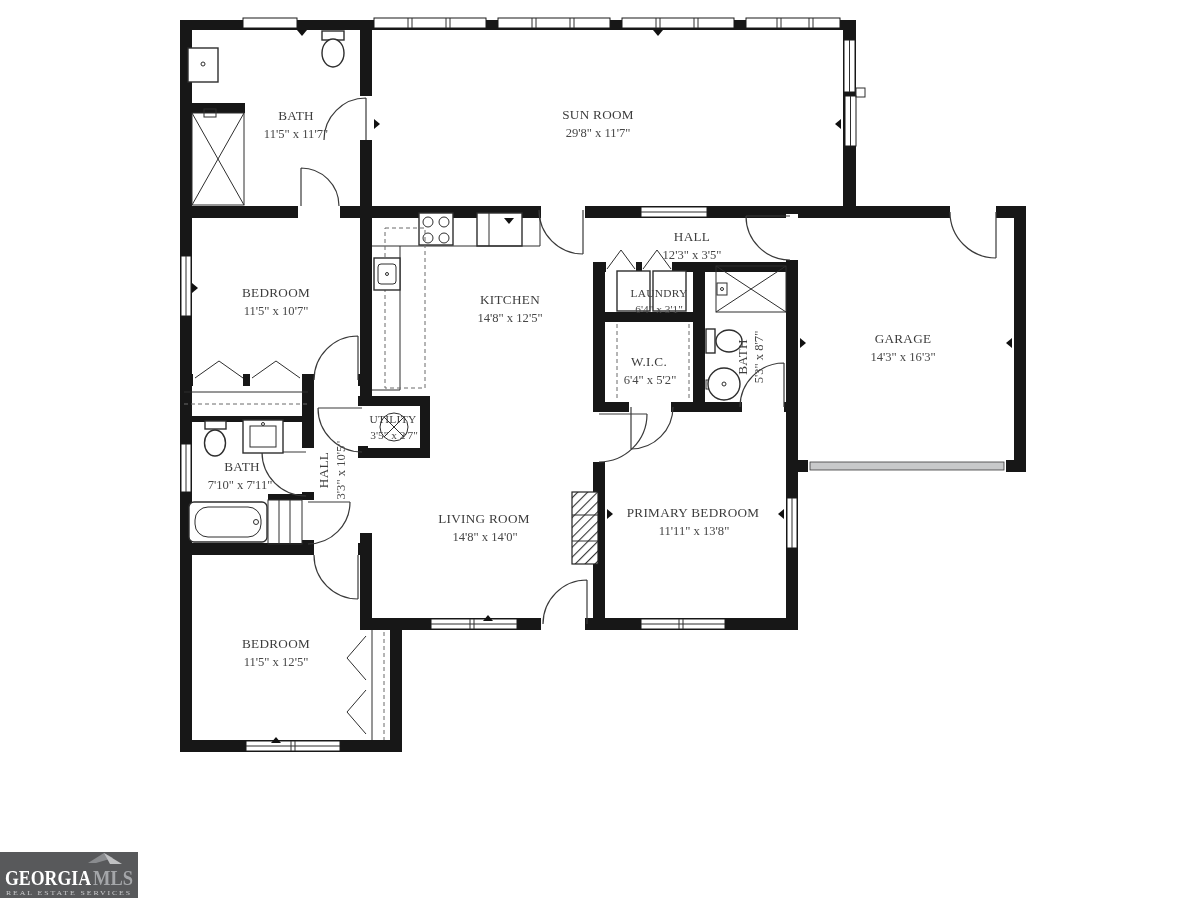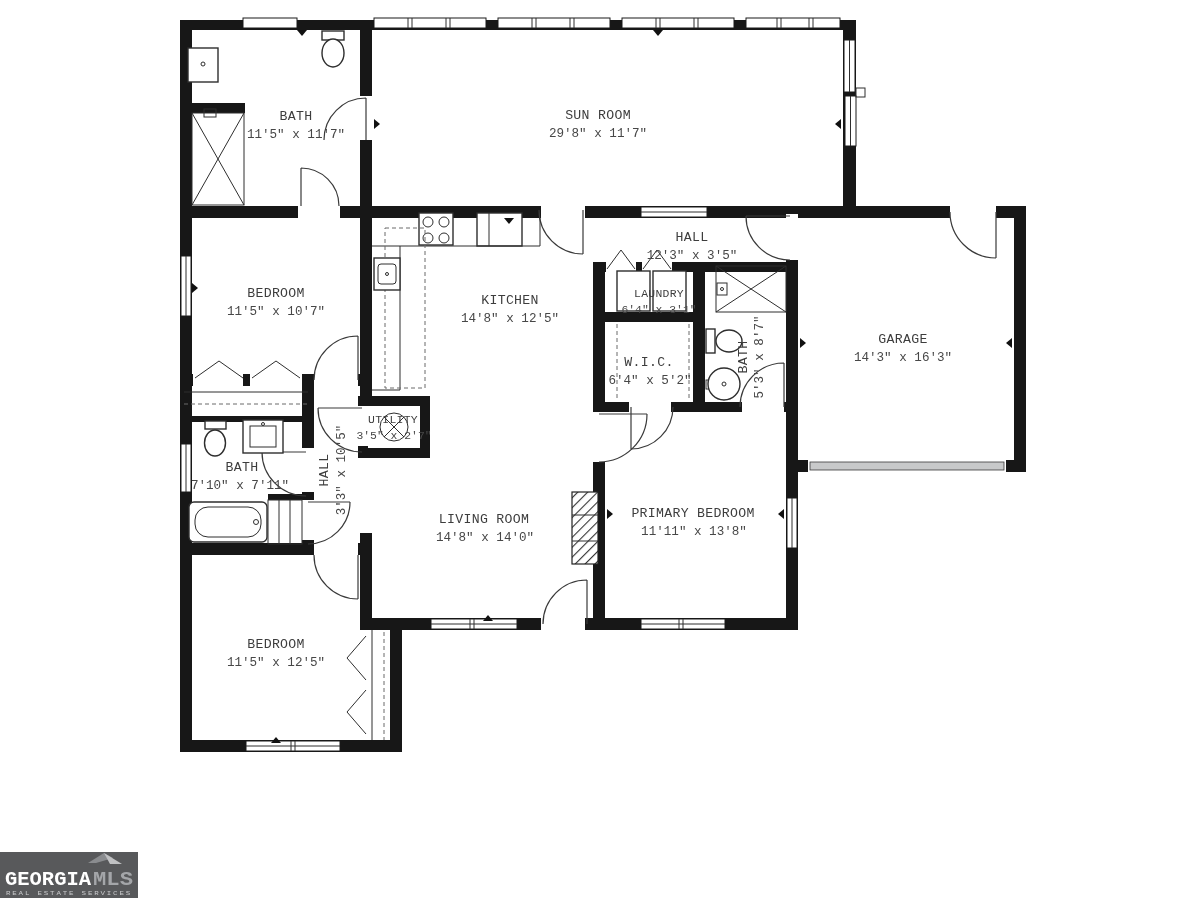--- a/index.html
+++ b/index.html
@@ -1,17 +1,17 @@
 <!DOCTYPE html>
 <html><head>
 <meta charset="utf-8">
 <style>
   html,body{margin:0;padding:0;background:#ffffff;}
   .stage{position:relative;width:1200px;height:900px;background:#fff;overflow:hidden;
-         font-family:Liberation Mono, monospace;}
+         font-family:Liberation Serif, serif;}
   svg{display:block;}
   .wall{fill:#171717;}
   .win{fill:#ffffff;stroke:#1b1b1b;stroke-width:1;}
   .open{fill:#ffffff;}
   .fx{fill:#ffffff;stroke:#2e2e2e;stroke-width:1.4;}
   .fxthin{fill:none;stroke:#2e2e2e;stroke-width:1;}
   .arc{fill:none;stroke:#3a3a3a;stroke-width:1.2;}
   .dash{fill:none;stroke:#6a6a6a;stroke-width:1;stroke-dasharray:4 3;}
   .lbl{font-size:13.2px;fill:#3d3d3d;text-anchor:middle;letter-spacing:.3px;}
   .dim{font-size:12.6px;fill:#474747;text-anchor:middle;}

